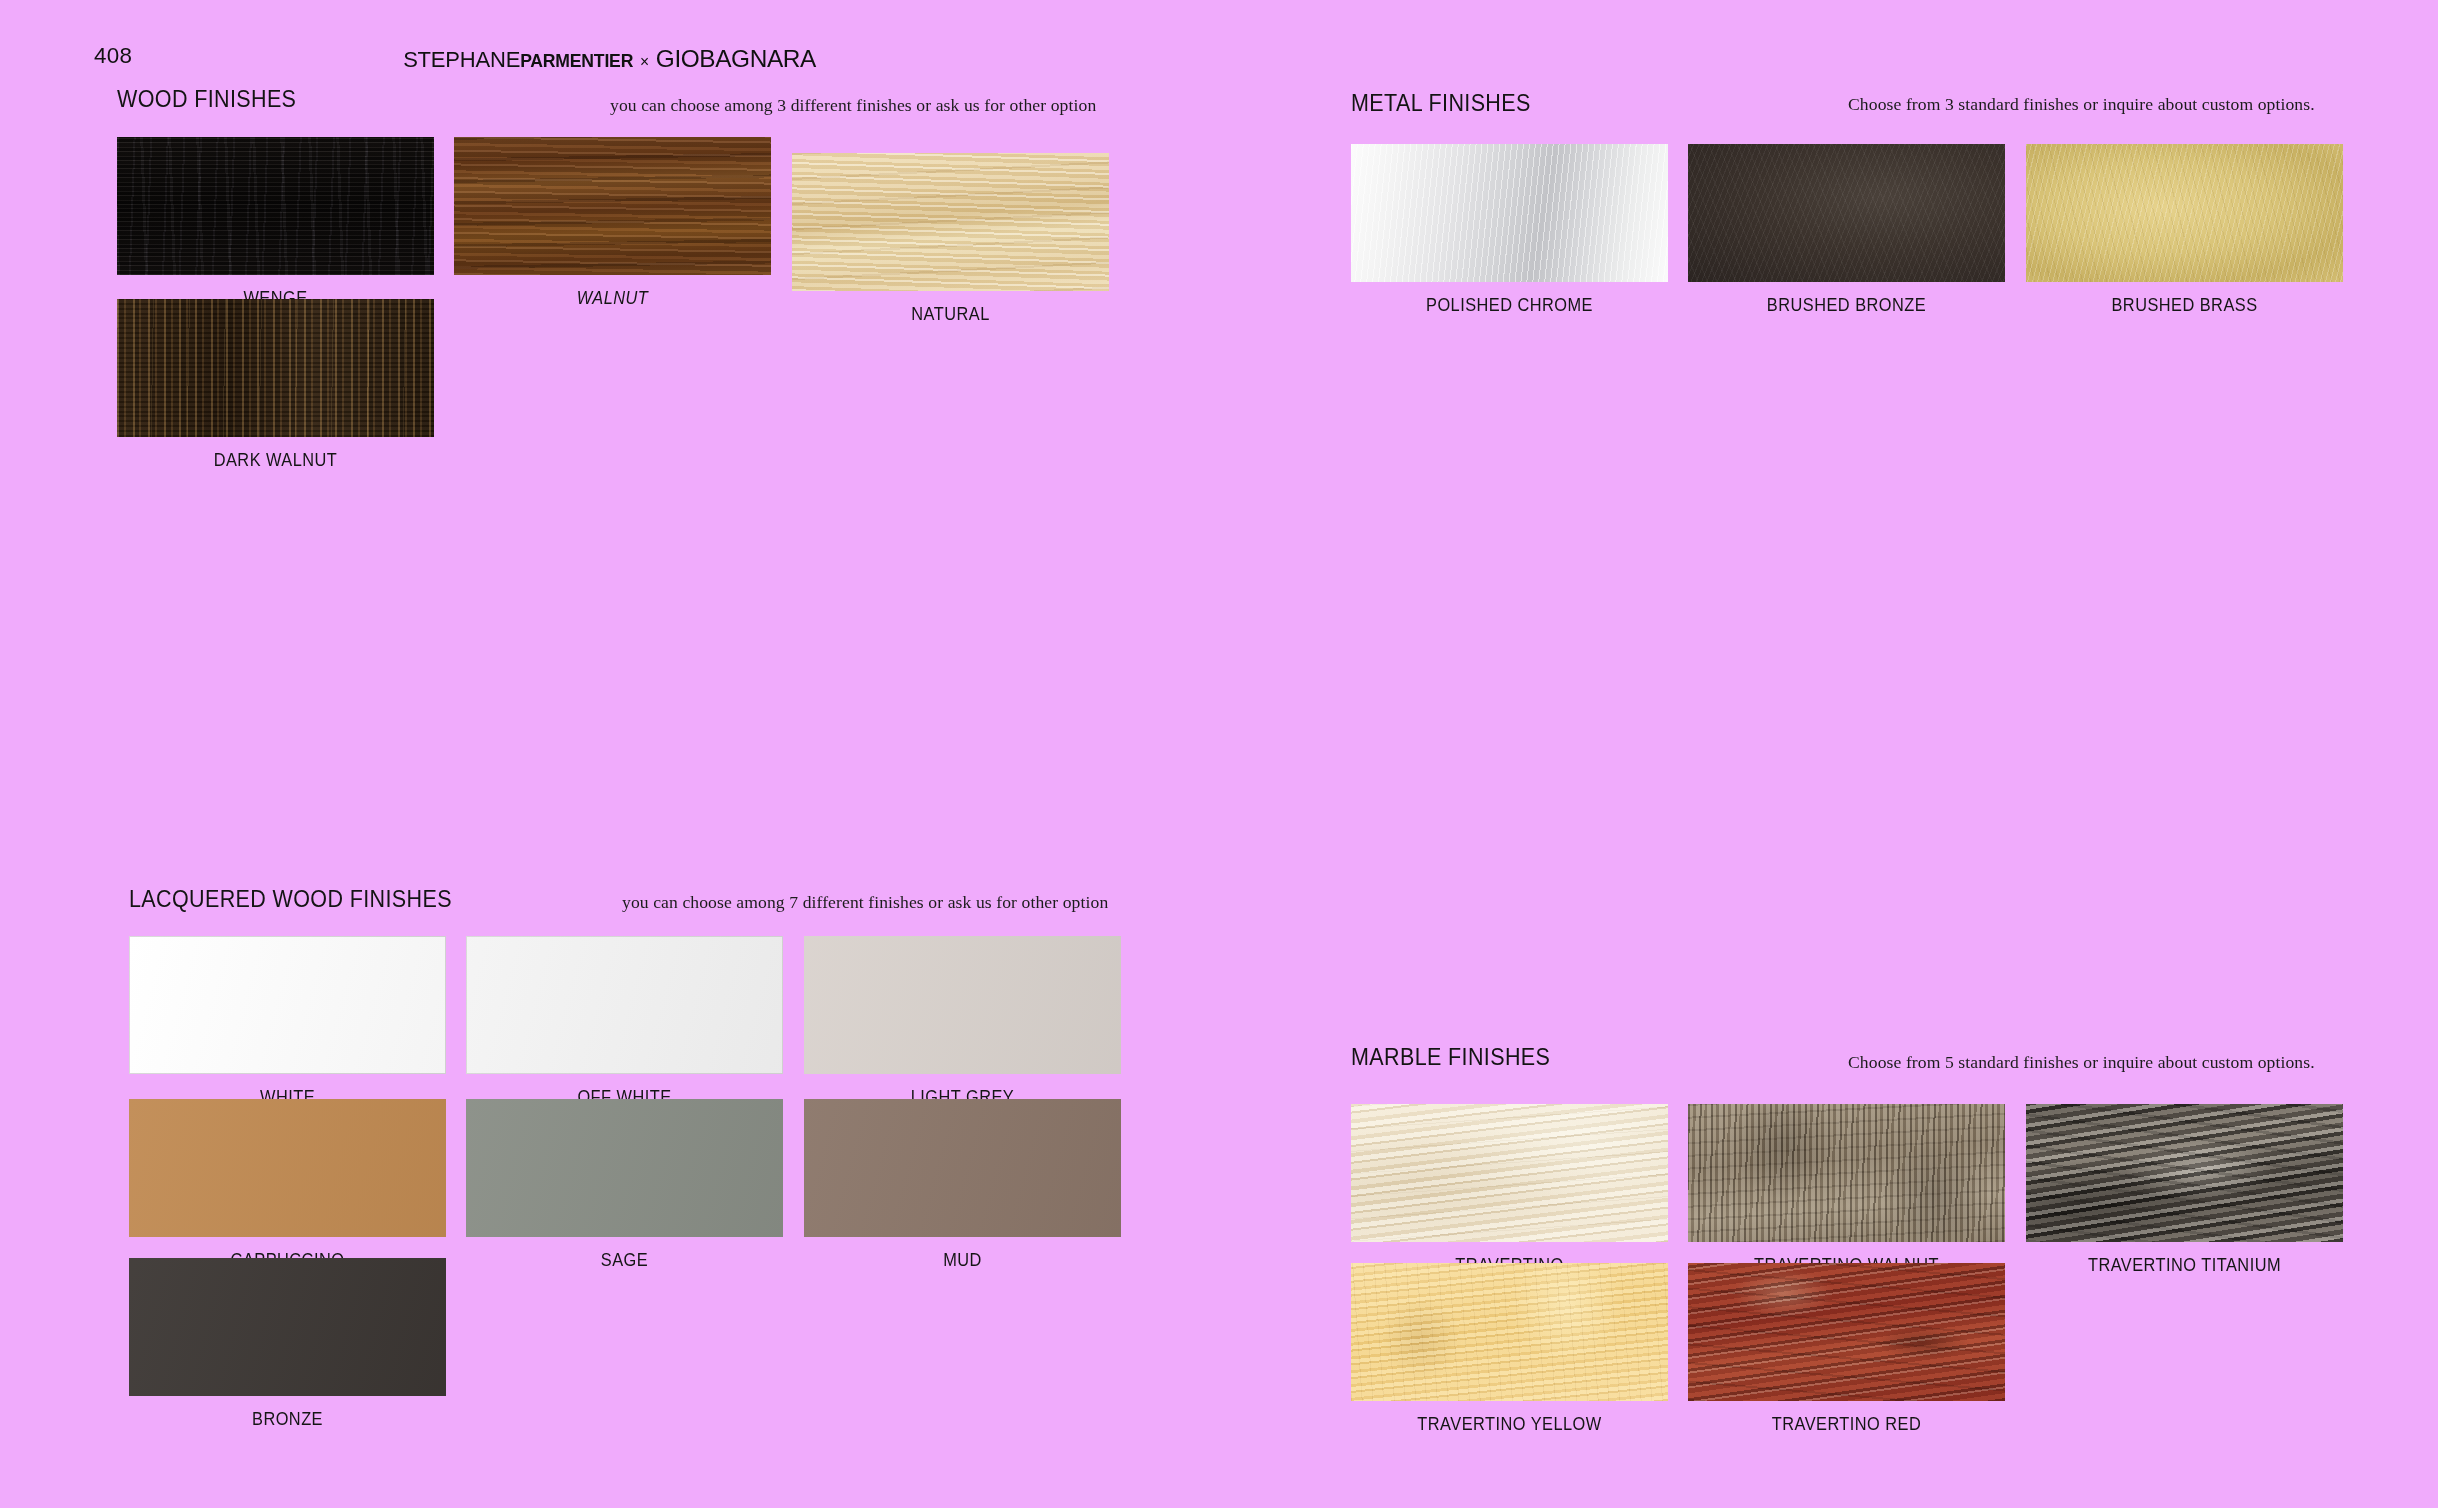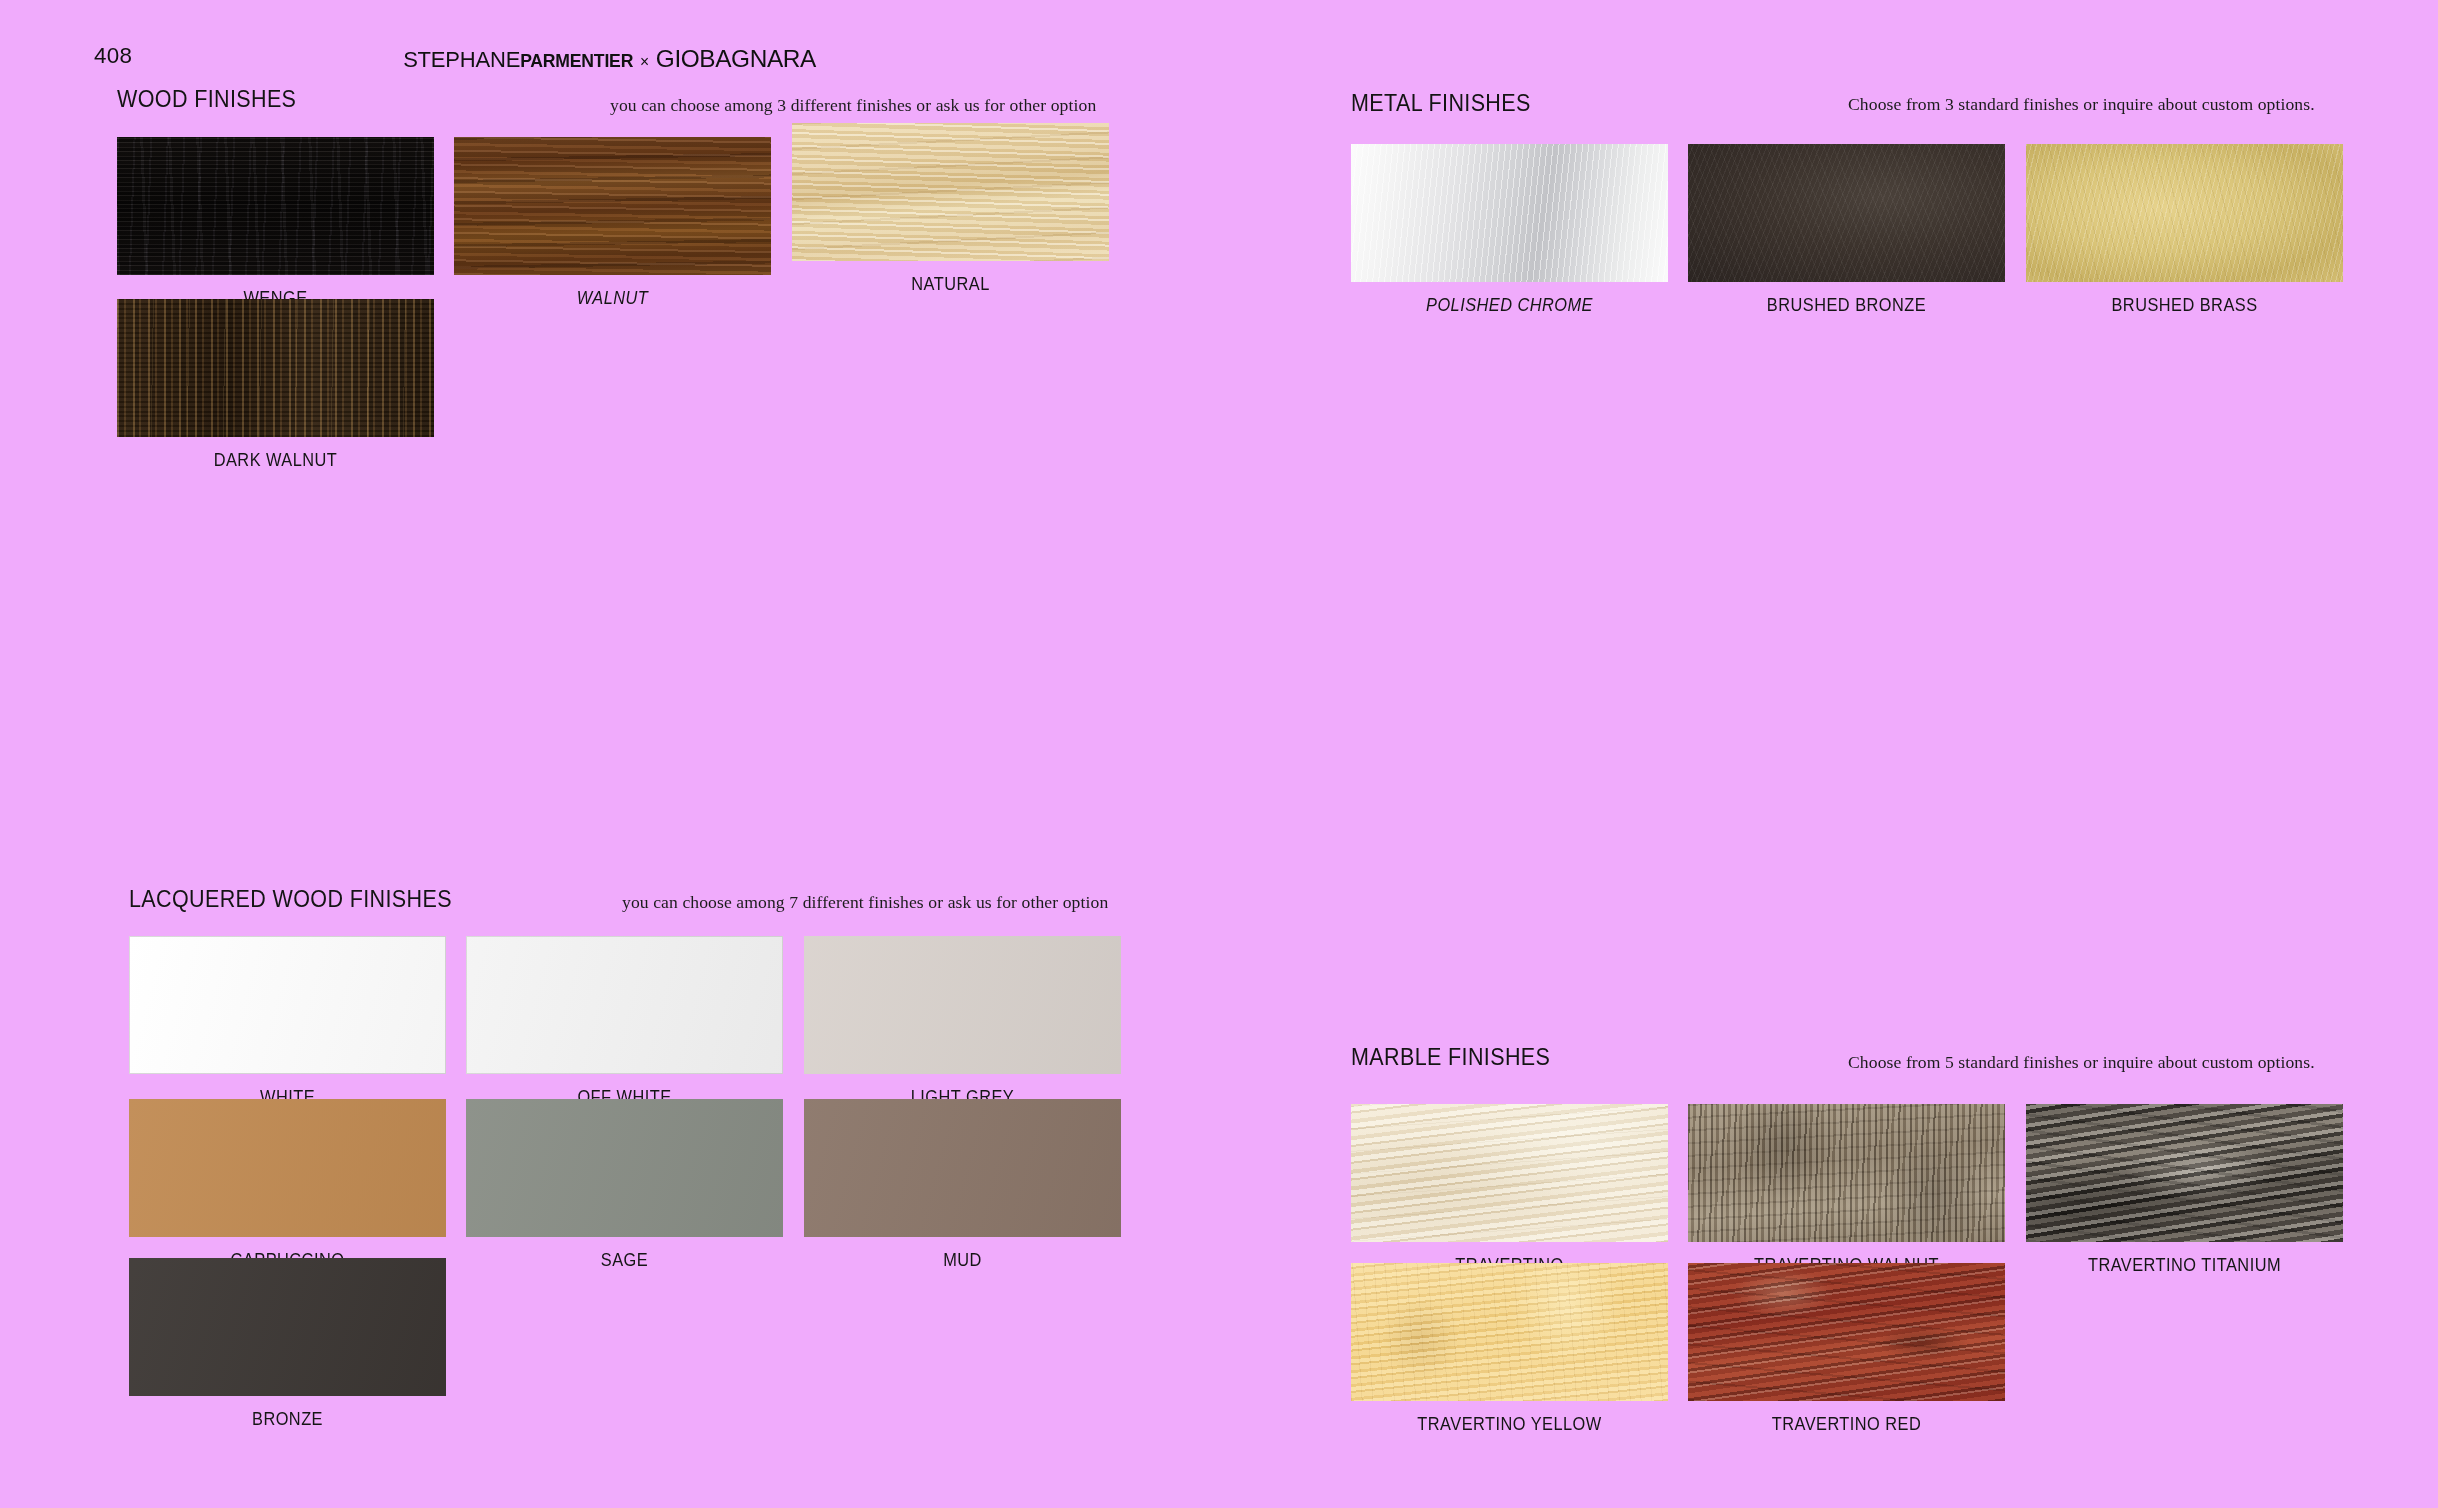--- a/index.html
+++ b/index.html
@@ -318,35 +318,35 @@
     <div class="sec-note" style="left:610px; top:95px;">you can choose among 3 different finishes or ask us for other option</div>
 
     <div class="swatch-wrap" style="left:117px; top:137px;">
       <span class="swatch tex-wenge"></span>
       <span class="swatch-label">WENGE</span>
     </div>
     <div class="swatch-wrap" style="left:454px; top:137px;font-style:italic;">
       <span class="swatch tex-walnut"></span>
       <span class="swatch-label">WALNUT</span>
     </div>
-    <div class="swatch-wrap" style="left:792px; top:123px;">
+    <div class="swatch-wrap" style="left:792px; top:153px;">
       <span class="swatch tex-natural"></span>
       <span class="swatch-label">NATURAL</span>
     </div>
     <div class="swatch-wrap" style="left:117px; top:299px;">
       <span class="swatch tex-darkwalnut"></span>
       <span class="swatch-label">DARK WALNUT</span>
     </div>
   </div>
 
   <div class="section" style="left:0; top:0; width:2438px; height:390px;">
     <div class="sec-title" style="left:1351px; top:90px;">METAL FINISHES</div>
     <div class="sec-note" style="left:1848px; top:94px;">Choose from 3 standard finishes or inquire about custom options.</div>
 
-    <div class="swatch-wrap" style="left:1351px; top:144px;font-style:italic;">
+    <div class="swatch-wrap" style="left:1351px; top:144px;">
       <span class="swatch tex-chrome"></span>
       <span class="swatch-label">POLISHED CHROME</span>
     </div>
     <div class="swatch-wrap" style="left:1688px; top:144px;">
       <span class="swatch tex-bronze-metal"></span>
       <span class="swatch-label">BRUSHED BRONZE</span>
     </div>
     <div class="swatch-wrap" style="left:2026px; top:144px;">
       <span class="swatch tex-brass"></span>
       <span class="swatch-label">BRUSHED BRASS</span>

